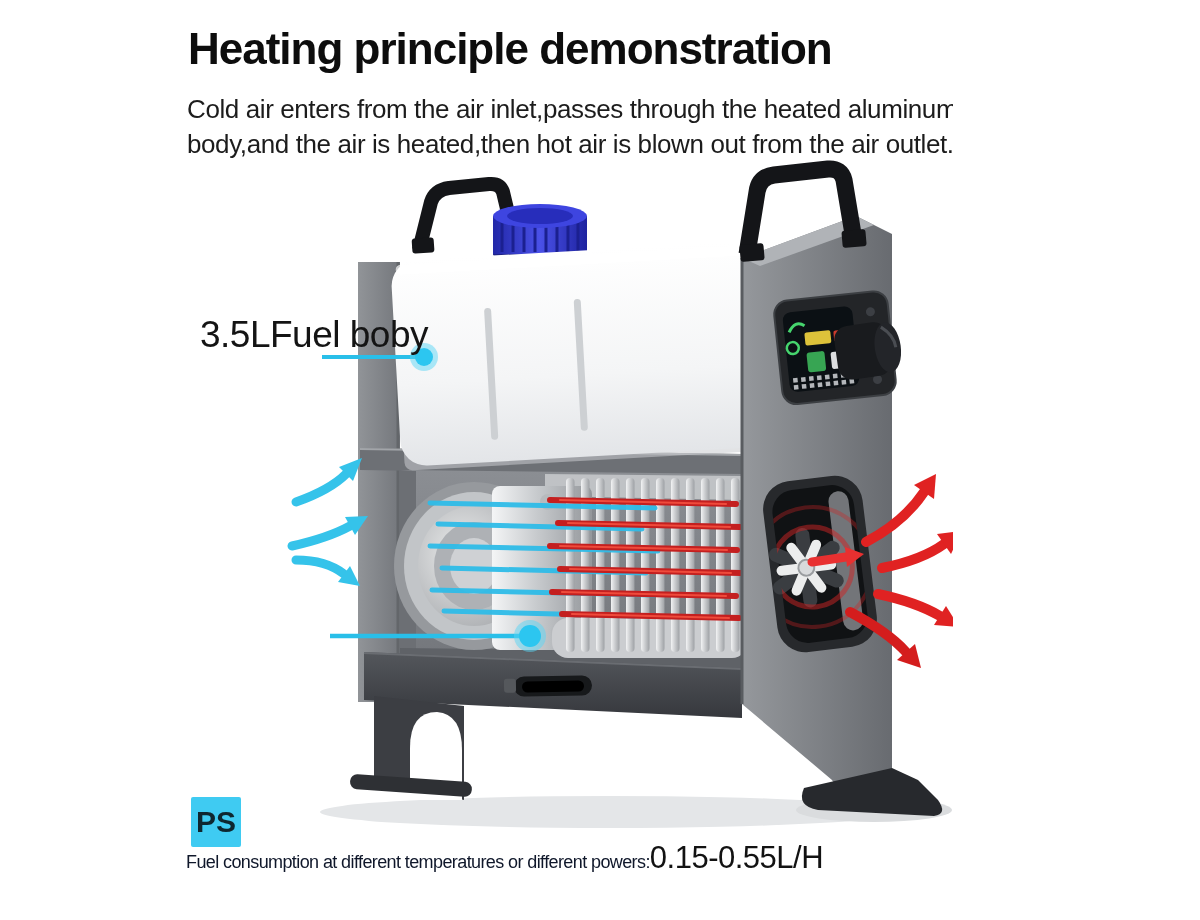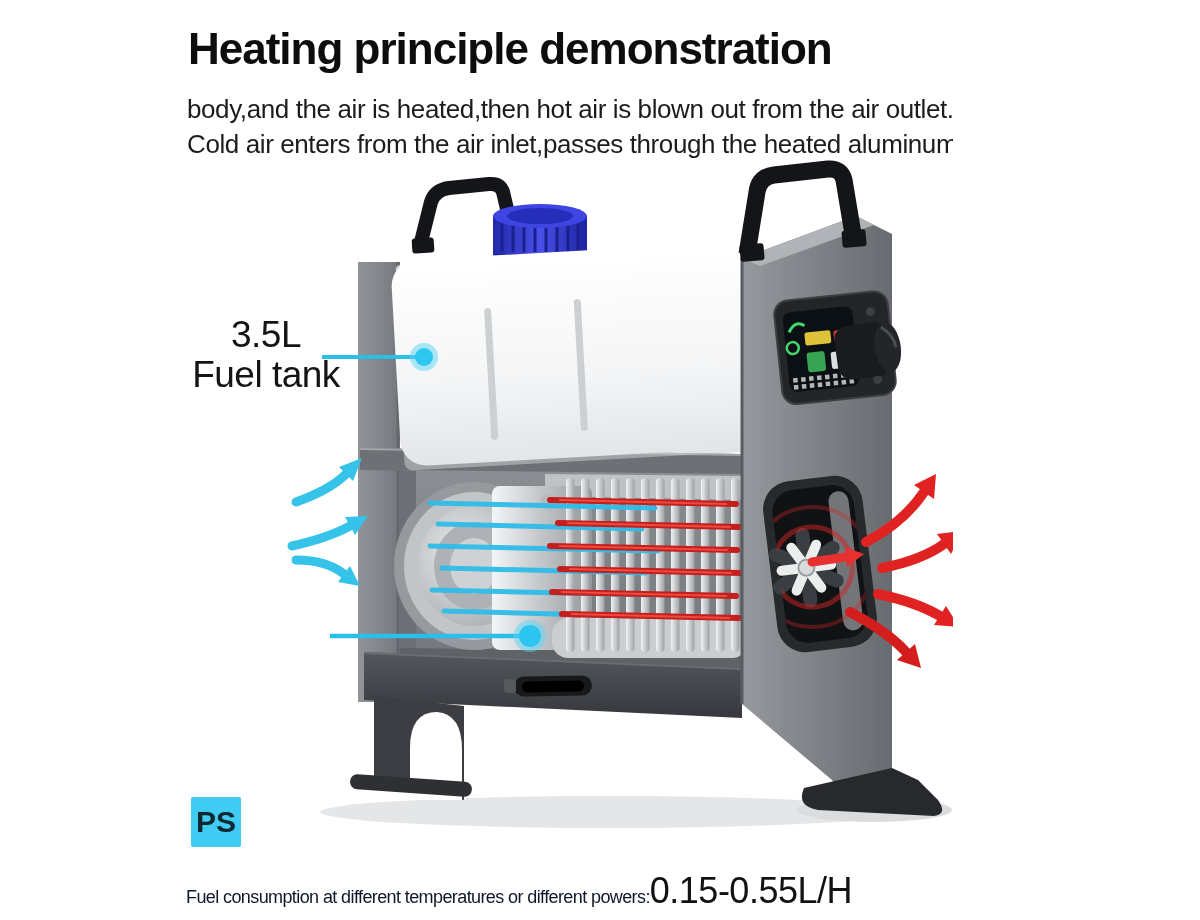--- a/index.html
+++ b/index.html
@@ -9,34 +9,34 @@
   }
   .art{position:absolute;left:0;top:0;width:1200px;height:920px;}
   .txt{position:absolute;white-space:nowrap;}
   .title{
     left:188px;top:24px;font-size:44px;font-weight:700;letter-spacing:-1px;color:#0d0d0d;
   }
   .subtitle{
     left:187px;top:92px;font-size:26px;line-height:35px;letter-spacing:-0.4px;color:#1c1c1c;
   }
   .callout{
-    font-size:37px;letter-spacing:-0.5px;color:#141414;display:flex;flex-direction:column;
+    font-size:37px;letter-spacing:-0.5px;color:#141414;display:flex;flex-direction:row;
   }
   .callout-fuel{left:200px;top:315px;width:132px;align-items:center;line-height:40px;}
   .callout-alu{left:160px;top:600px;width:163px;align-items:flex-end;line-height:42px;}
   .ps-badge{
     position:absolute;left:191px;top:797px;width:50px;height:50px;border-radius:2px;
     background:#3fcbf2;display:flex;align-items:center;justify-content:center;
     font-size:30px;font-weight:700;color:#0e2730;
   }
   .footer-row{
     position:absolute;left:186px;top:840px;display:flex;align-items:baseline;
   }
   .footer-note{font-size:18px;letter-spacing:-0.6px;color:#0f172a;}
-  .footer-value{font-size:36px;letter-spacing:-0.5px;color:#121212;margin-top:30px;}
+  .footer-value{font-size:31px;letter-spacing:-0.5px;color:#121212;}
 </style>
 </head>
 <body>
 
 <div class="canvas">
 
   <svg class="art" viewBox="0 0 1200 920">
     <defs>
       <linearGradient id="gTank" x1="0" y1="0" x2="0" y2="1">
         <stop offset="0" stop-color="#ffffff"></stop>
@@ -318,27 +318,27 @@
     <g>
       <line x1="330" y1="636" x2="530" y2="636" stroke="#29bfe9" stroke-width="4.5"></line>
       <circle cx="530" cy="636" r="16" fill="#59d5f6" opacity="0.5"></circle>
       <circle cx="530" cy="636" r="11" fill="#2cc6f0"></circle>
     </g>
   </svg>
 
   <div class="txt title">Heating principle demonstration</div>
 
   <div class="txt subtitle">
+    <div>Cold air enters from the air inlet,passes through the heated aluminum</div>
     <div>body,and the air is heated,then hot air is blown out from the air outlet.</div>
-    <div>Cold air enters from the air inlet,passes through the heated aluminum</div>
   </div>
 
   <div class="txt callout callout-fuel">
     <span>3.5L</span>
-    <span>Fuel tank</span>
+    <span>Fuel boby</span>
   </div>
 
 
   <div class="ps-badge">PS</div>
 
   <div class="footer-row">
     <span class="footer-note">Fuel consumption at different temperatures or different powers:</span>
     <span class="footer-value">0.15-0.55L/H</span>
   </div>
 

